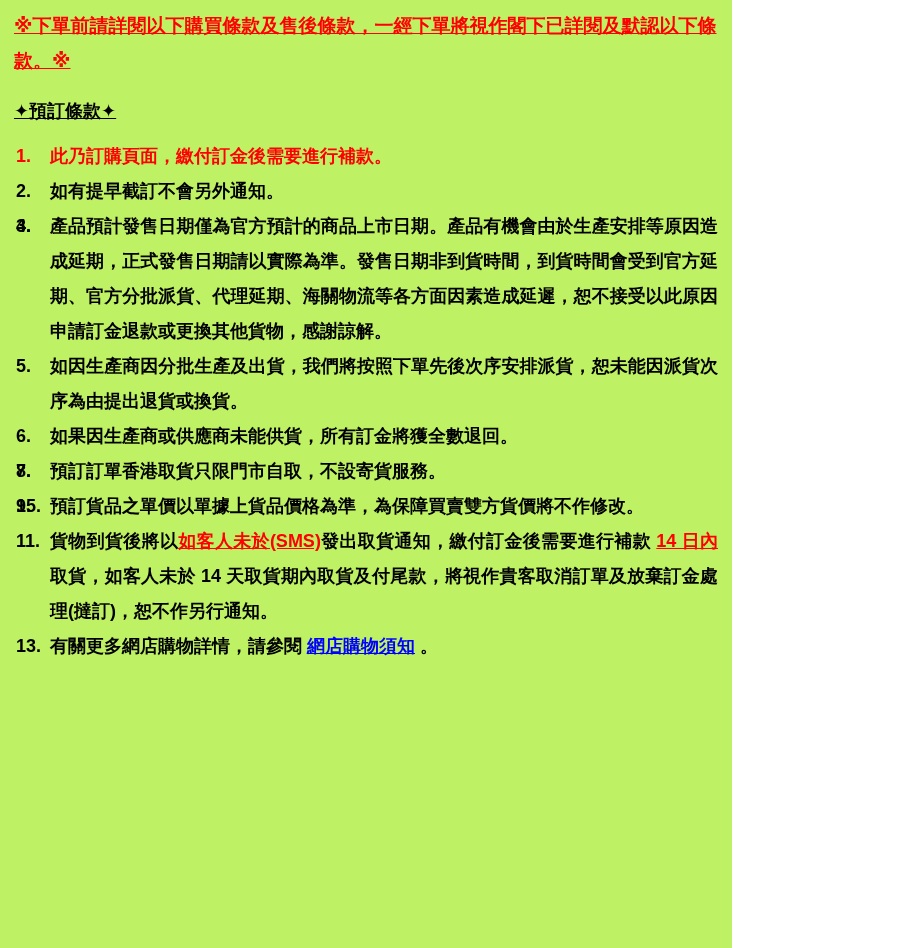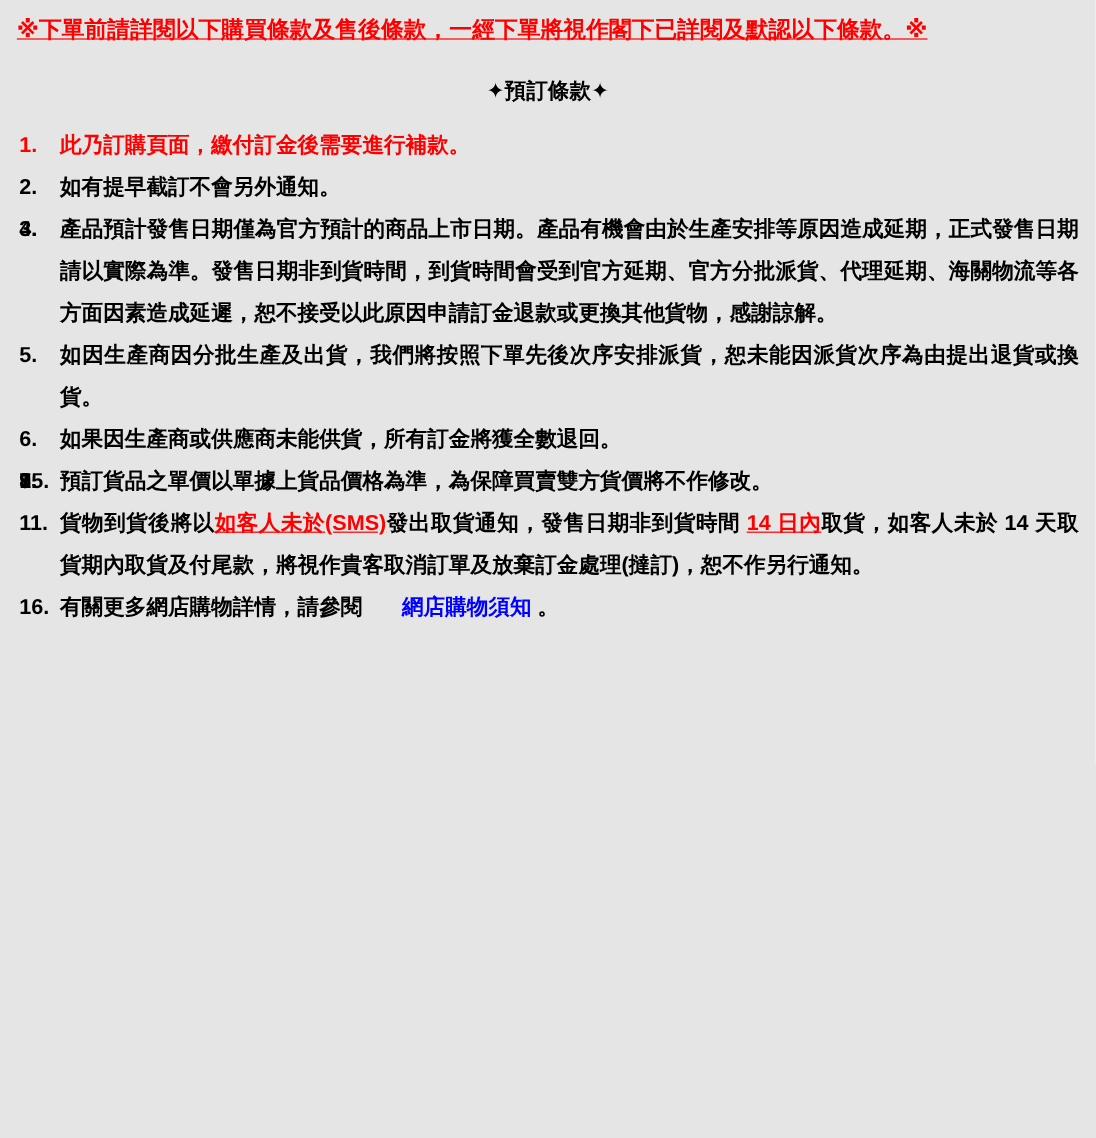--- a/index.html
+++ b/index.html
@@ -3,41 +3,41 @@
 <meta charset="utf-8">
 <style>
   * { box-sizing: border-box; }
   html, body {
     margin: 0;
     padding: 0;
     background: #ffffff;
     font-family: "Liberation Sans", "DejaVu Sans", sans-serif;
   }
   .page {
-    width: 913px;
+    width: 732px;
     min-height: 948px;
     padding: 8px 14px 10px 14px;
-    background: #e5e5e5;
+    background: #bef264;
     color: #000000;
     font-weight: 700;
     font-size: 18px;
     line-height: 35px;
   }
   .page-title {
     color: #ff0000;
     font-size: 19px;
     text-decoration: underline;
     margin: 0 0 16px 0;
     line-height: 35px;
   }
   .section-header {
     color: #000000;
+    text-decoration: underline;
     margin: 0 0 10px 0;
     line-height: 35px;
-    text-align: center;
   }
   .terms-list {
     margin: 0;
     padding: 0;
   }
   .term-item {
     position: relative;
     padding-left: 36px;
     text-align: justify;
     line-height: 35px;
@@ -49,39 +49,39 @@
   }
   .term-item.red-item {
     color: #ff0000;
   }
   .seg-red-underline {
     color: #ff0000;
     text-decoration: underline;
   }
   .seg-link {
     color: #0000ff;
+    text-decoration: underline;
     cursor: pointer;
-    margin-left: 28px;
   }
 </style>
 </head>
 <body>
 
 <div class="page">
   <div class="page-title">※下單前請詳閱以下購買條款及售後條款，一經下單將視作閣下已詳閱及默認以下條款。※</div>
 
   <div class="section-header">✦預訂條款✦</div>
 
   <div class="terms-list">
       <div class="term-item red-item"><span class="term-number">1.</span><span><span>此乃訂購頁面，繳付訂金後需要進行補款。</span></span></div>
       <div class="term-item"><span class="term-number">2.</span><span><span>如有提早截訂不會另外通知。</span></span></div>
       <div class="term-item"><span class="term-number">3.</span></div>
       <div class="term-item"><span class="term-number">4.</span><span><span>產品預計發售日期僅為官方預計的商品上市日期。產品有機會由於生產安排等原因造成延期，正式發售日期請以實際為準。發售日期非到貨時間，到貨時間會受到官方延期、官方分批派貨、代理延期、海關物流等各方面因素造成延遲，恕不接受以此原因申請訂金退款或更換其他貨物，感謝諒解。</span></span></div>
       <div class="term-item"><span class="term-number">5.</span><span><span>如因生產商因分批生產及出貨，我們將按照下單先後次序安排派貨，恕未能因派貨次序為由提出退貨或換貨。</span></span></div>
       <div class="term-item"><span class="term-number">6.</span><span><span>如果因生產商或供應商未能供貨，所有訂金將獲全數退回。</span></span></div>
       <div class="term-item"><span class="term-number">7.</span></div>
-      <div class="term-item"><span class="term-number">8.</span></div>
+      <div class="term-item"><span class="term-number">8.</span><span><span>預訂訂單香港取貨只限門市自取，不設寄貨服務。</span></span></div>
       <div class="term-item"><span class="term-number">9.</span></div>
       <div class="term-item"><span class="term-number">15.</span><span><span>預訂貨品之單價以單據上貨品價格為準，為保障買賣雙方貨價將不作修改。</span></span></div>
-      <div class="term-item"><span class="term-number">11.</span><span><span>貨物到貨後將以</span><span class="seg-red-underline">如客人未於(SMS)</span><span>發出取貨通知，發售日期非到貨時間 </span><span class="seg-red-underline">14 日內</span><span>取貨，如客人未於 14 天取貨期內取貨及付尾款，將視作貴客取消訂單及放棄訂金處理(撻訂)，恕不作另行通知。</span></span></div>
-      <div class="term-item"><span class="term-number">16.</span><span><span>有關更多網店購物詳情，請參閱 </span><span class="seg-link">網店購物須知</span><span> 。</span></span></div>
+      <div class="term-item"><span class="term-number">11.</span><span><span>貨物到貨後將以</span><span class="seg-red-underline">如客人未於(SMS)</span><span>發出取貨通知，繳付訂金後需要進行補款 </span><span class="seg-red-underline">14 日內</span><span>取貨，如客人未於 14 天取貨期內取貨及付尾款，將視作貴客取消訂單及放棄訂金處理(撻訂)，恕不作另行通知。</span></span></div>
+      <div class="term-item"><span class="term-number">13.</span><span><span>有關更多網店購物詳情，請參閱 </span><span class="seg-link">網店購物須知</span><span> 。</span></span></div>
     </div>
 </div>
 
 </body></html>

